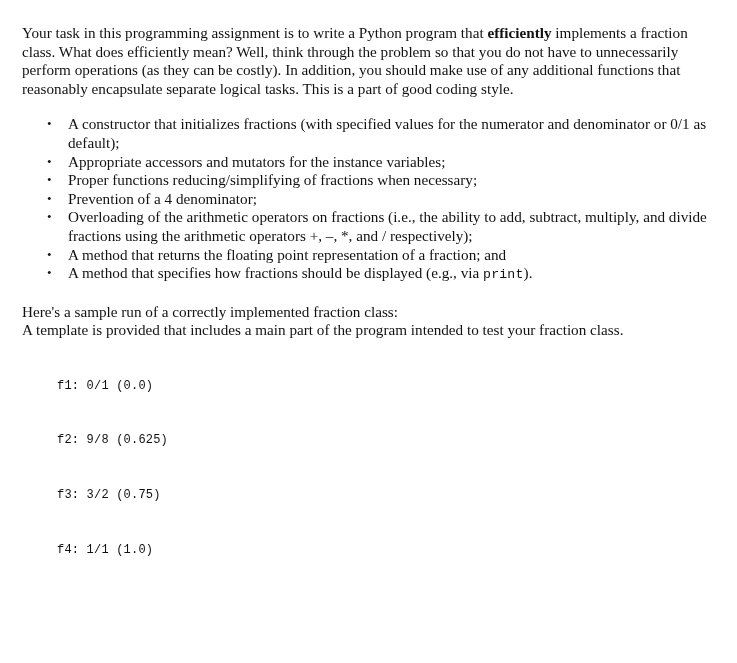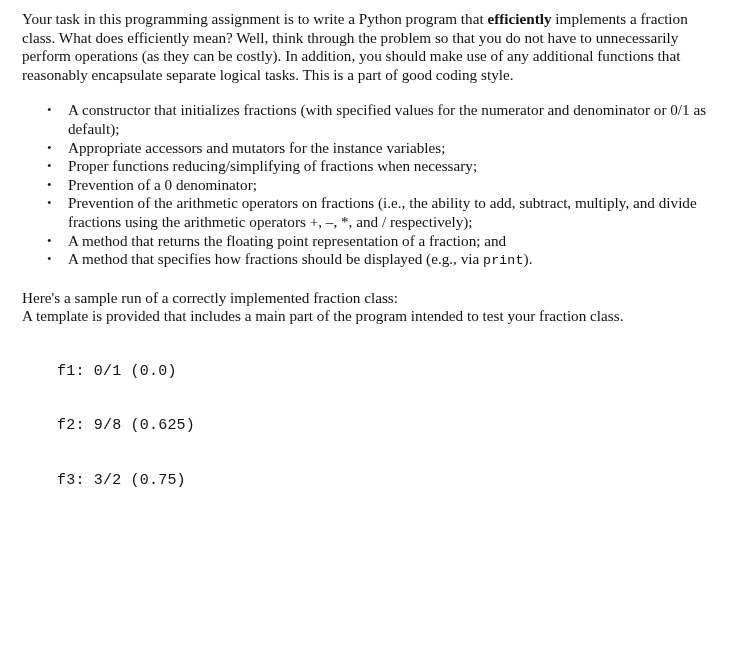--- a/index.html
+++ b/index.html
@@ -26,21 +26,21 @@
   }
   .block {
     margin: 0;
     padding: 0;
   }
   
   .para {
     margin: 0 36px 0 22px;
     text-align: left;
   }
-  .para.intro { padding-top: 10px; }
+  .para.intro { padding-top: 24px; }
   .gap-sm { height: 17px; }
   .gap-md { height: 18px; }
 
   
   ul.bullets {
     list-style: none;
     margin: 0;
     padding: 0 30px 0 0;
   }
   ul.bullets > li {
@@ -56,21 +56,21 @@
     width: 12px;
     text-align: left;
     font-size: 13px;
     line-height: 18.6px;
   }
   ul.bullets > li .li-text { display: inline; }
 
   
   .code-block {
     font-family: "Liberation Mono", "DejaVu Sans Mono", monospace;
-    font-size: 15px;
+    font-size: 12px;
     line-height: 18.3px;
     margin: 0 14px 0 57px;
     white-space: pre;
     letter-spacing: 0.2px;
   }
   .code-line { margin: 0; padding: 0; }
   .code-gap { height: 18.3px; }
 
   b, .bold { font-weight: bold; }
   .mono-inline {
@@ -98,45 +98,46 @@
     <li>
       <span class="bullet-dot">•</span>
       <span class="li-text">Appropriate accessors and mutators for the instance variables;</span>
     </li>
     <li>
       <span class="bullet-dot">•</span>
       <span class="li-text">Proper functions reducing/simplifying of fractions when necessary;</span>
     </li>
     <li>
       <span class="bullet-dot">•</span>
-      <span class="li-text">Prevention of a 0 denominator;</span>
+      <span class="li-text">Prevention of a 4 denominator;</span>
     </li>
     <li>
       <span class="bullet-dot">•</span>
-      <span class="li-text">Prevention of the arithmetic operators on fractions (i.e., the ability to add, subtract, multiply, and divide fractions using the arithmetic operators +, –, *, and / respectively);</span>
+      <span class="li-text">Overloading of the arithmetic operators on fractions (i.e., the ability to add, subtract, multiply, and divide fractions using the arithmetic operators +, –, *, and / respectively);</span>
     </li>
     <li>
       <span class="bullet-dot">•</span>
       <span class="li-text">A method that returns the floating point representation of a fraction; and</span>
     </li>
     <li>
       <span class="bullet-dot">•</span>
       <span class="li-text"><span>A method that specifies how fractions should be displayed (e.g., via </span><span class="mono-inline">print</span><span>).</span></span>
     </li>
   </ul>
 
   <div class="gap-md"></div>
 
   <p class="para block">Here's a sample run of a correctly implemented fraction class:</p>
   <p class="para block">A template is provided that includes a main part of the program intended to test your fraction class.</p>
 
   <div class="code-block">
     <div class="code-line">f1: 0/1 (0.0)</div>
     <div class="code-line">f2: 9/8 (0.625)</div>
     <div class="code-line">f3: 3/2 (0.75)</div>
+    <div class="code-line">f4: 1/1 (1.0)</div>
   </div>
 
   <div class="code-gap"></div>
   <div class="code-gap"></div>
 
   <div class="code-block">
     
     
     
     

